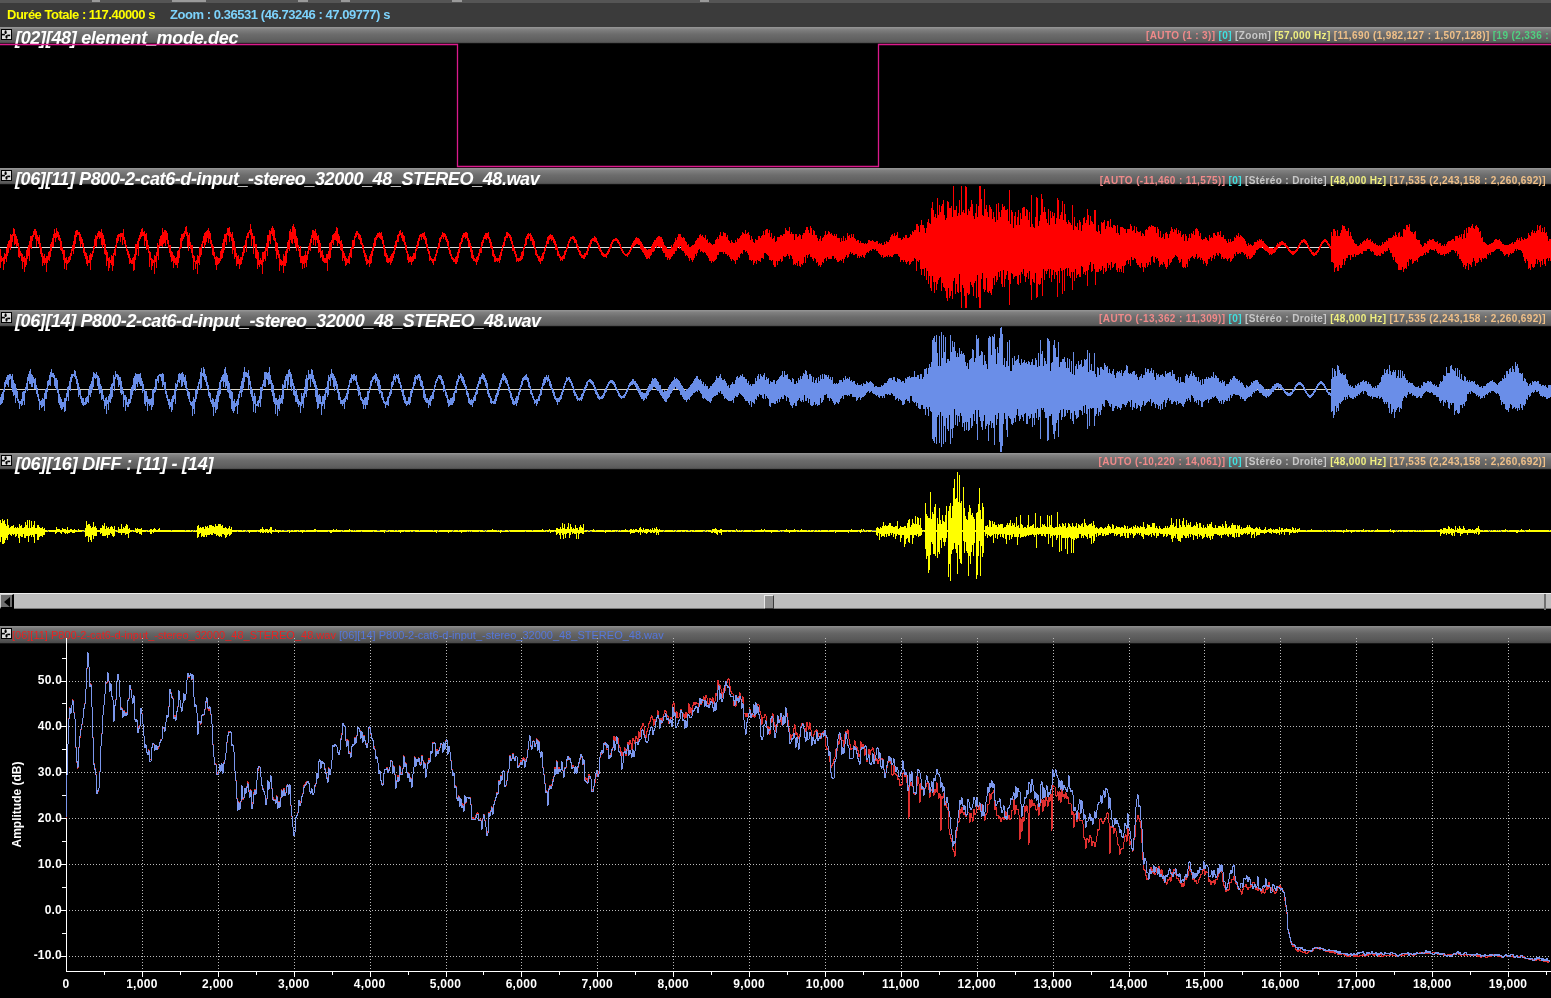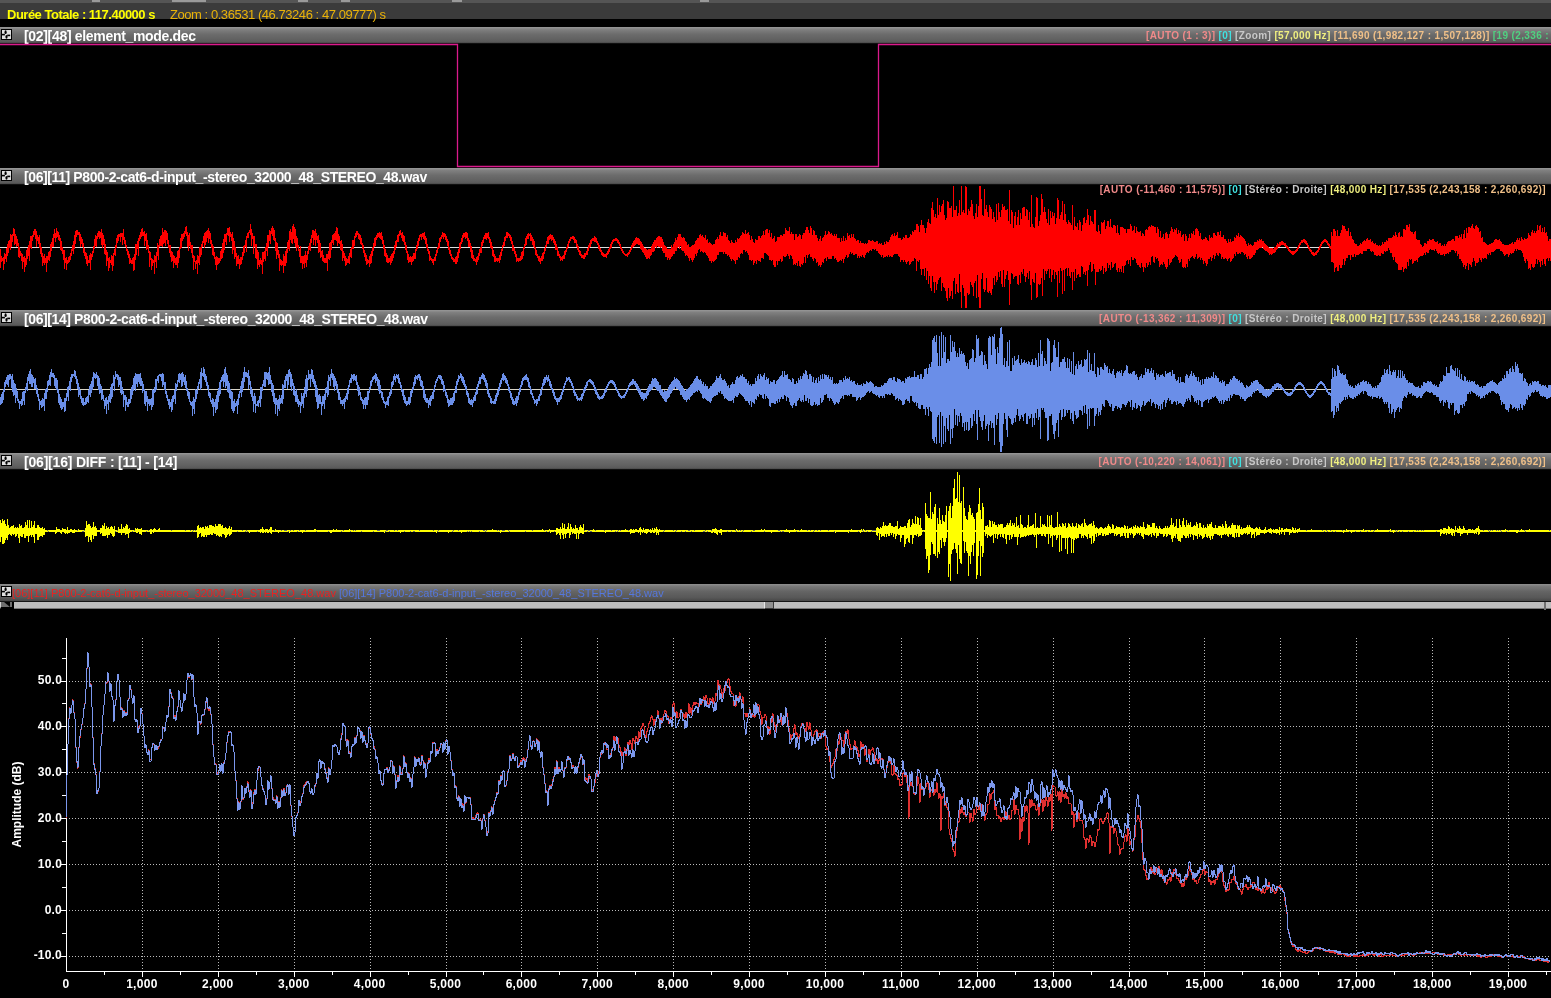--- a/index.html
+++ b/index.html
@@ -1,39 +1,39 @@
 <!DOCTYPE html>
 <html><head><meta charset="utf-8"><style>
 html,body{margin:0;padding:0;background:#000;width:1551px;height:998px;overflow:hidden;
 font-family:"Liberation Sans",sans-serif;}
 #app{position:absolute;left:0;top:0;width:1551px;height:998px;background:#000;}
 .hdr{position:absolute;left:0;width:1551px;height:16px;
 background:linear-gradient(180deg,#989898 0%,#808080 15%,#6c6c6c 45%,#626262 75%,#5a5a5a 92%,#474747 100%);
 border-bottom:1px solid #101010;}
-.hl{position:absolute;left:24px;top:1px;color:#fff;font-weight:bold;font-size:14px;white-space:nowrap;}
+.hl{position:absolute;left:15px;top:1px;color:#fff;font-weight:bold;font-size:18px;white-space:nowrap;font-style:italic;}
 .hr{position:absolute;color:#ccc;font-size:10px;font-weight:bold;white-space:nowrap;letter-spacing:0.37px;}
 .hr .r{color:#f08a8a}.hr .c{color:#40e0e0}.hr .g{color:#c8c8c8}.hr .y{color:#f0f080}
 .hr .o{color:#f0c088}.hr .gr{color:#50d080}
 #topstrip{position:absolute;left:0;top:0;width:1551px;height:3px;background:#555555;}
-#infobar{position:absolute;left:0;top:3px;width:1551px;height:16px;background:#3b3b3b;}
+#infobar{position:absolute;left:0;top:3px;width:1551px;height:24px;background:#3b3b3b;}
 #infobar .yel{position:absolute;left:7px;top:4px;color:#ffff00;font-weight:bold;font-size:13px;letter-spacing:-0.5px;}
-#infobar .grn{position:absolute;left:170px;top:4px;color:#eab308;font-weight:normal;font-size:13px;letter-spacing:-0.45px;}
+#infobar .grn{position:absolute;left:170px;top:4px;color:#7dd3fc;font-weight:bold;font-size:13px;letter-spacing:-0.45px;}
 #wavesvg{position:absolute;left:0;top:0;}
 #scroll{position:absolute;left:0;top:593px;width:1551px;height:16px;background:#bdbdbd;
 border-top:1px solid #ececec;border-bottom:1px solid #787878;box-sizing:border-box;}
 #scroll .btn{position:absolute;left:0;top:0;width:14px;height:15px;background:#6e6e6e;
 border-top:1px solid #d0d0d0;border-left:1px solid #d0d0d0;border-right:2px solid #000;
 border-bottom:2px solid #000;box-sizing:border-box;}
 #scroll .tri{position:absolute;left:3px;top:2px;width:0;height:0;
 border-top:5px solid transparent;border-bottom:5px solid transparent;border-right:6px solid #000;}
 #scroll .thumb{position:absolute;left:764px;top:1px;width:10px;height:14px;background:#909090;
 border-top:1px solid #e8e8e8;border-left:1px solid #e8e8e8;border-right:1px solid #3a3a3a;
 border-bottom:1px solid #3a3a3a;box-sizing:border-box;}
 #scroll .sep{position:absolute;left:1544px;top:0;width:2px;height:16px;background:#707070;}
-#legend{position:absolute;left:0;top:584px;width:1551px;height:17px;
+#legend{position:absolute;left:0;top:626px;width:1551px;height:17px;
 background:linear-gradient(180deg,#8f8f8f 0%,#787878 15%,#646464 45%,#585858 80%,#474747 100%);
 border-bottom:1px solid #151515;text-align:right;}
 #legend .txt{position:absolute;left:12px;top:3px;font-size:11px;letter-spacing:0px;white-space:nowrap;}
 #legend .lr{color:#e82222}
 #legend .lb{color:#5577dd}
 #chart text{fill:#fff;font-family:"Liberation Sans",sans-serif;font-size:12px;font-weight:bold;}
 </style></head><body>
 <div id="app">
 <div id="topstrip">
 <div style="position:absolute;left:92px;top:0;width:8px;height:2px;background:#9a9a9a"></div>
@@ -60,21 +60,21 @@
     </div>
 <div class="hdr" style="top:168px">
       <svg width="11" height="11" viewBox="0 0 11 11" style="position:absolute;left:1px;top:2px">
         <rect x="0.5" y="0.5" width="10" height="10" fill="#e0e0e0" stroke="#000"></rect>
         <ellipse cx="4.6" cy="3.2" rx="1.1" ry="1.9" fill="#000"></ellipse>
         <rect x="0.9" y="4.8" width="3" height="1.6" fill="#000"></rect>
         <rect x="6.2" y="5.6" width="3" height="1.6" fill="#000"></rect>
         <ellipse cx="5.5" cy="7.8" rx="1.1" ry="1.9" fill="#000"></ellipse>
       </svg>
       <div class="hl" style="letter-spacing:-0.40px">[06][11] P800-2-cat6-d-input_-stereo_32000_48_STEREO_48.wav</div>
-      <div class="hr" style="top:16px;right:5px"><span class="r">[AUTO (-11,460 : 11,575)]</span> <span class="c">[0]</span> <span class="g">[Stéréo : Droite]</span> <span class="y">[48,000 Hz]</span> <span class="o">[17,535 (2,243,158 : 2,260,692)]</span></div>
+      <div class="hr" style="top:7px;right:5px"><span class="r">[AUTO (-11,460 : 11,575)]</span> <span class="c">[0]</span> <span class="g">[Stéréo : Droite]</span> <span class="y">[48,000 Hz]</span> <span class="o">[17,535 (2,243,158 : 2,260,692)]</span></div>
     </div>
 <div class="hdr" style="top:310px">
       <svg width="11" height="11" viewBox="0 0 11 11" style="position:absolute;left:1px;top:2px">
         <rect x="0.5" y="0.5" width="10" height="10" fill="#e0e0e0" stroke="#000"></rect>
         <ellipse cx="4.6" cy="3.2" rx="1.1" ry="1.9" fill="#000"></ellipse>
         <rect x="0.9" y="4.8" width="3" height="1.6" fill="#000"></rect>
         <rect x="6.2" y="5.6" width="3" height="1.6" fill="#000"></rect>
         <ellipse cx="5.5" cy="7.8" rx="1.1" ry="1.9" fill="#000"></ellipse>
       </svg>
       <div class="hl" style="letter-spacing:-0.40px">[06][14] P800-2-cat6-d-input_-stereo_32000_48_STEREO_48.wav</div>

